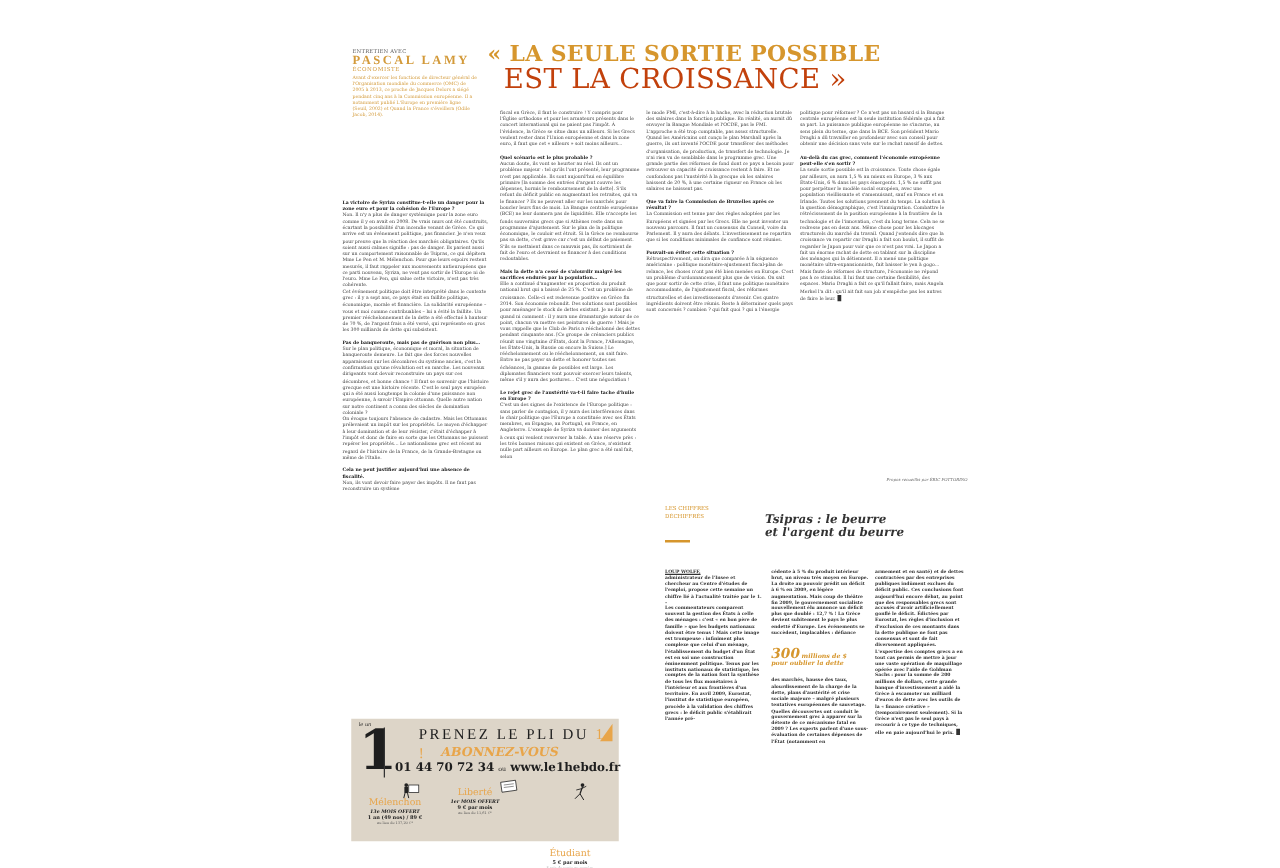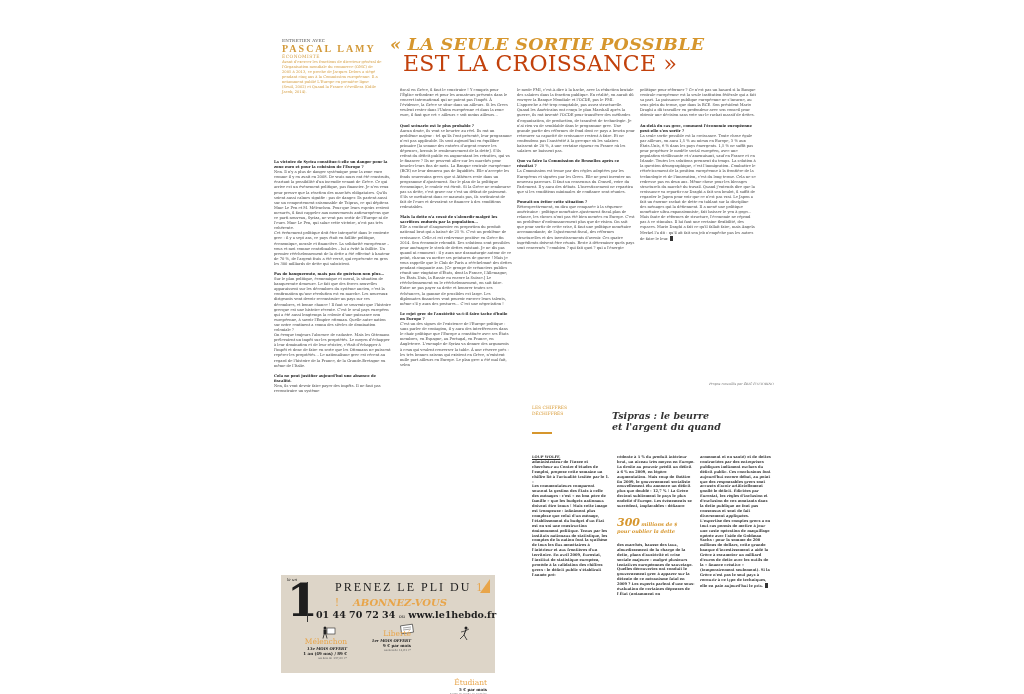--- a/index.html
+++ b/index.html
@@ -15,42 +15,42 @@
 
   
   .intro { position: absolute; left: 8px; top: 38px; width: 100px; }
   .intro .kicker { font-size: 4.2px; color: #555; letter-spacing: 0.2px; }
   .intro .name { font-family: Liberation Serif, serif; font-size: 10px; font-weight: bold; letter-spacing: 2px; color: #d39a3a; line-height: 11px; }
   .intro .role { font-size: 4.4px; color: #d39a3a; letter-spacing: 0.5px; }
   .intro .bio { font-size: 3.7px; line-height: 5px; color: #d39a3a; margin-top: 1px; }
 
   
   .headline { position: absolute; left: 116px; top: 34px; width: 380px; }
-  .headline .l1 { font-family: "DejaVu Serif", serif; font-size: 17.5px; font-weight: bold; font-style: italic; color: #d6962d; line-height: 20px; letter-spacing: 0.3px; }
+  .headline .l1 { font-family: "DejaVu Serif", serif; font-size: 17.5px; font-weight: bold; color: #d6962d; line-height: 20px; letter-spacing: 0.3px; }
   .headline .l2 { font-family: "DejaVu Serif", serif; font-size: 22px; font-weight: normal; color: #c2410c; line-height: 20px; padding-left: 13px; letter-spacing: 0.3px; }
 
   .c1 { left: 0px; top: 160px; width: 118px; }
   .c2 { left: 126px; top: 88px; width: 112px; }
   .c3 { left: 243px; top: 88px; width: 118px; }
   .c4 { left: 366px; top: 88px; width: 116px; }
 
   .credit { position: absolute; left: 400px; top: 382px; width: 100px; font-size: 3.2px; font-style: italic; color: #666; text-align: right; }
 
   
   .ad { position: absolute; left: 7px; top: 575px; width: 214px; height: 98px; background: #ddd5c8; }
   .ad .corner { position: absolute; right: 3px; top: 6px; width: 0; height: 0; border-left: 14px solid transparent; border-top: 10px solid #e8a54a; transform: rotate(90deg); }
   .ad .logo-num { position: absolute; left: 6px; top: 4px; font-family: "DejaVu Serif", serif; font-size: 44px; font-weight: bold; color: #1e1e1e; line-height: 44px; }
   .ad .logo-le { position: absolute; left: 6px; top: 2px; font-size: 4px; font-style: italic; color: #1e1e1e; }
   .ad .logo-rule { position: absolute; left: 26px; top: 7px; width: 1px; height: 40px; background: #333; }
   .ad .tagline { position: absolute; left: 35px; top: 5px; font-family: Liberation Serif, serif; font-size: 12px; letter-spacing: 2px; color: #1e1e1e; margin-left: 19px; }
   .ad .tagline .one { color: #e8a54a; }
   .ad .subscribe { position: absolute; left: 72px; top: 22px; font-size: 10px; font-style: italic; font-weight: bold; color: #e8a54a; }
   .ad .phone { position: absolute; left: 35px; top: 34px; font-size: 9.5px; font-weight: bold; color: #1e1e1e; white-space: nowrap; }
   .ad .phone .ou { font-size: 5px; font-weight: normal; }
-  .offer { position: absolute; text-align: right; }
+  .offer { position: absolute; text-align: center; }
   .offer .t { font-size: 7.5px; color: #e8a54a; font-family: "DejaVu Serif", serif; }
   .offer .s { font-size: 3.8px; font-weight: bold; font-style: italic; color: #222; }
   .offer .p { font-size: 4px; font-weight: bold; color: #222; }
   .offer .n { font-size: 2.8px; color: #555; }
   .o1 { left: 4px; top: 62px; width: 62px; }
   .o2 { left: 68px; top: 54px; width: 62px; }
   .o3 { left: 144px; top: 67px; width: 62px; margin-top: 36px; }
   .fig { position: absolute; }
   .f1 { left: 40px; top: 50px; width: 16px; height: 14px; }
   .f2 { left: 118px; top: 48px; width: 16px; height: 12px; }
@@ -181,21 +181,21 @@
     </div>
   </div>
 
   <div class="section-label">
     <div>LES CHIFFRES</div>
     <div>DÉCHIFFRÉS</div>
   </div>
   <div class="section-rule"></div>
   <div class="sec-title">
     <div>Tsipras : le beurre</div>
-    <div class="t2">et l'argent du quand</div>
+    <div class="t2">et l'argent du beurre</div>
   </div>
 
   <div class="col f1c">
     <p class="author">LOUP WOLFF,</p>
     <p class="aff">administrateur de l'Insee et chercheur au Centre d'études de l'emploi, propose cette semaine un chiffre lié à l'actualité traitée par le 1.</p>
     <p class="dash">–</p>
     <p>Les commentateurs comparent souvent la gestion des États à celle des ménages : c'est « en bon père de famille » que les budgets nationaux doivent être tenus ! Mais cette image est trompeuse : infiniment plus complexe que celui d'un ménage, l'établissement du budget d'un État est en soi une construction éminemment politique. Tenus par les instituts nationaux de statistique, les comptes de la nation font la synthèse de tous les flux monétaires à l'intérieur et aux frontières d'un territoire. En avril 2009, Eurostat, l'institut de statistique européen, procède à la validation des chiffres grecs : le déficit public s'établirait l'année pré-</p>
   </div>
 
   <div class="col f2c">

